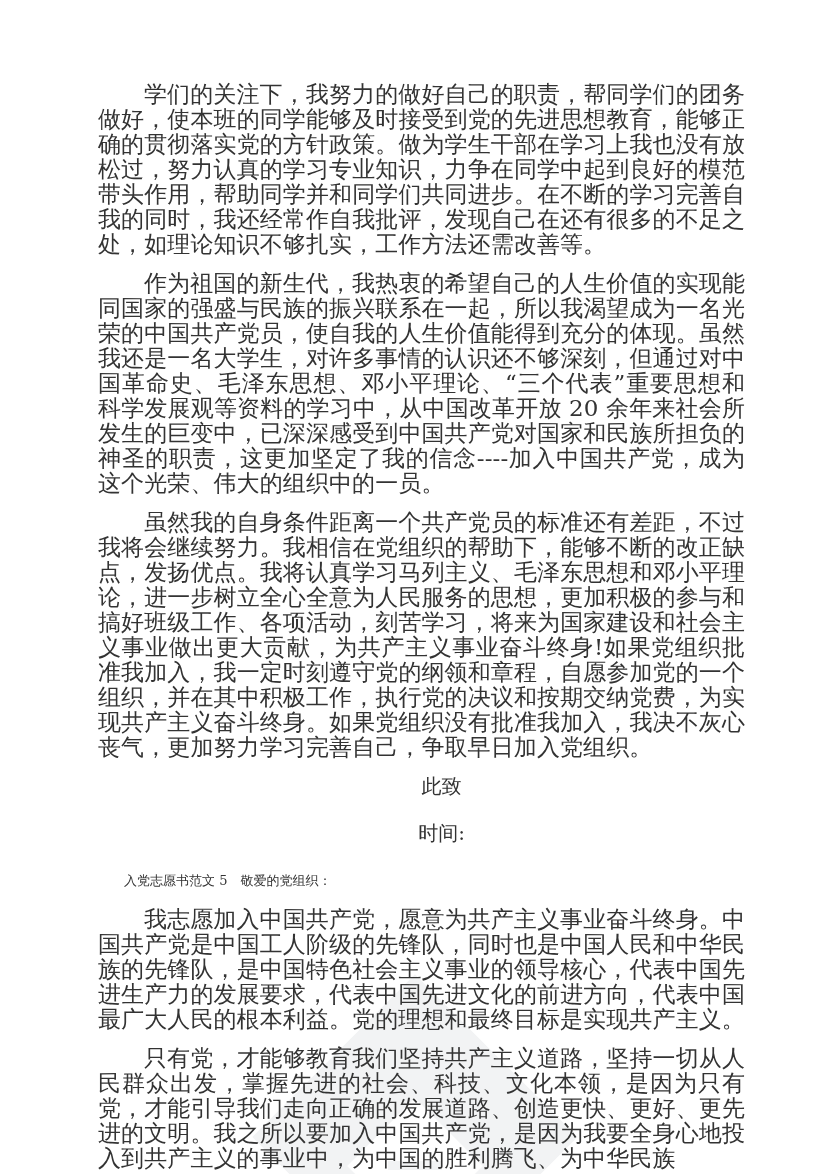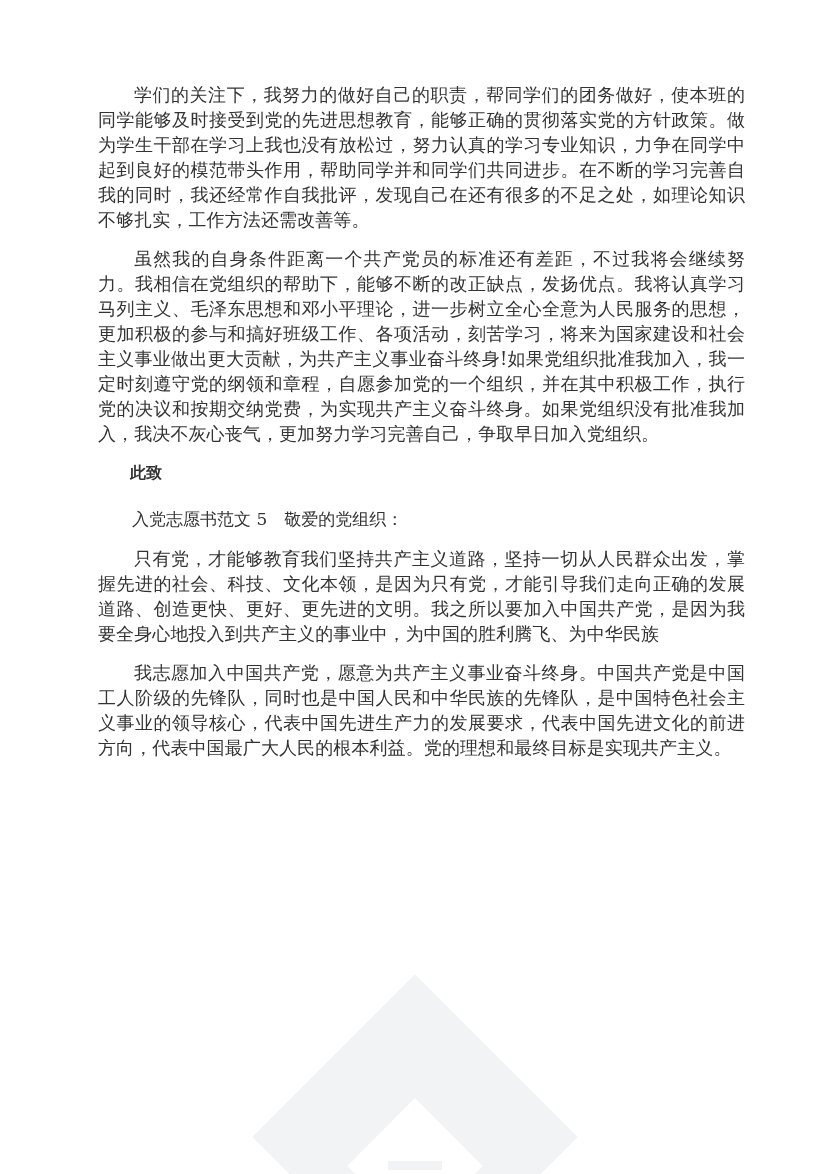--- a/index.html
+++ b/index.html
@@ -55,66 +55,67 @@
   }
 
   .doc-body {
     position: relative;
     z-index: 3;
     padding: 82px 85px 0 98px;
   }
 
   p.para {
     margin: 0 0 14px 0;
-    font-size: 18px;
+    font-size: 23px;
     line-height: 25px;
     color: #333333;
     text-align: justify;
     text-justify: inter-ideograph;
     text-indent: 2em;
     letter-spacing: 0.1px;
   }
 
   p.para:last-child {
     margin-bottom: 0;
   }
 
   
   p.closing {
     margin: 0 0 22px 0;
-    font-size: 16px;
+    font-size: 20px;
     line-height: 25px;
     color: #333333;
     text-indent: 2em;
-    text-align: left;
+    text-align: center;
     white-space: pre;
-    font-weight: bold;
   }
 
   p.section-heading {
     margin: 0 0 14px 0;
-    font-size: 17px;
+    font-size: 13px;
     line-height: 25px;
     color: #333333;
     text-indent: 2em;
     text-align: left;
     white-space: pre;
   }
 </style>
 </head>
 <body>
 
 <div class="page">
 
   <div class="watermark"></div>
   <div class="watermark-inner"></div>
   <div class="watermark-bar"></div>
 
   <div class="doc-body" id="doc-body">
       <p class="para">学们的关注下，我努力的做好自己的职责，帮同学们的团务做好，使本班的同学能够及时接受到党的先进思想教育，能够正确的贯彻落实党的方针政策。做为学生干部在学习上我也没有放松过，努力认真的学习专业知识，力争在同学中起到良好的模范带头作用，帮助同学并和同学们共同进步。在不断的学习完善自我的同时，我还经常作自我批评，发现自己在还有很多的不足之处，如理论知识不够扎实，工作方法还需改善等。</p>
+      <p class="para">作为祖国的新生代，我热衷的希望自己的人生价值的实现能同国家的强盛与民族的振兴联系在一起，所以我渴望成为一名光荣的中国共产党员，使自我的人生价值能得到充分的体现。虽然我还是一名大学生，对许多事情的认识还不够深刻，但通过对中国革命史、毛泽东思想、邓小平理论、“三个代表”重要思想和科学发展观等资料的学习中，从中国改革开放 20 余年来社会所发生的巨变中，已深深感受到中国共产党对国家和民族所担负的神圣的职责，这更加坚定了我的信念----加入中国共产党，成为这个光荣、伟大的组织中的一员。</p>
       <p class="para">虽然我的自身条件距离一个共产党员的标准还有差距，不过我将会继续努力。我相信在党组织的帮助下，能够不断的改正缺点，发扬优点。我将认真学习马列主义、毛泽东思想和邓小平理论，进一步树立全心全意为人民服务的思想，更加积极的参与和搞好班级工作、各项活动，刻苦学习，将来为国家建设和社会主义事业做出更大贡献，为共产主义事业奋斗终身!如果党组织批准我加入，我一定时刻遵守党的纲领和章程，自愿参加党的一个组织，并在其中积极工作，执行党的决议和按期交纳党费，为实现共产主义奋斗终身。如果党组织没有批准我加入，我决不灰心丧气，更加努力学习完善自己，争取早日加入党组织。</p>
       <p class="closing">此致</p>
+      <p class="closing">时间:</p>
       <p class="section-heading">入党志愿书范文 5　敬爱的党组织：</p>
+      <p class="para">我志愿加入中国共产党，愿意为共产主义事业奋斗终身。中国共产党是中国工人阶级的先锋队，同时也是中国人民和中华民族的先锋队，是中国特色社会主义事业的领导核心，代表中国先进生产力的发展要求，代表中国先进文化的前进方向，代表中国最广大人民的根本利益。党的理想和最终目标是实现共产主义。</p>
       <p class="para">只有党，才能够教育我们坚持共产主义道路，坚持一切从人民群众出发，掌握先进的社会、科技、文化本领，是因为只有党，才能引导我们走向正确的发展道路、创造更快、更好、更先进的文明。我之所以要加入中国共产党，是因为我要全身心地投入到共产主义的事业中，为中国的胜利腾飞、为中华民族</p>
-      <p class="para">我志愿加入中国共产党，愿意为共产主义事业奋斗终身。中国共产党是中国工人阶级的先锋队，同时也是中国人民和中华民族的先锋队，是中国特色社会主义事业的领导核心，代表中国先进生产力的发展要求，代表中国先进文化的前进方向，代表中国最广大人民的根本利益。党的理想和最终目标是实现共产主义。</p>
     </div>
 
 </div>
 
 </body></html>

